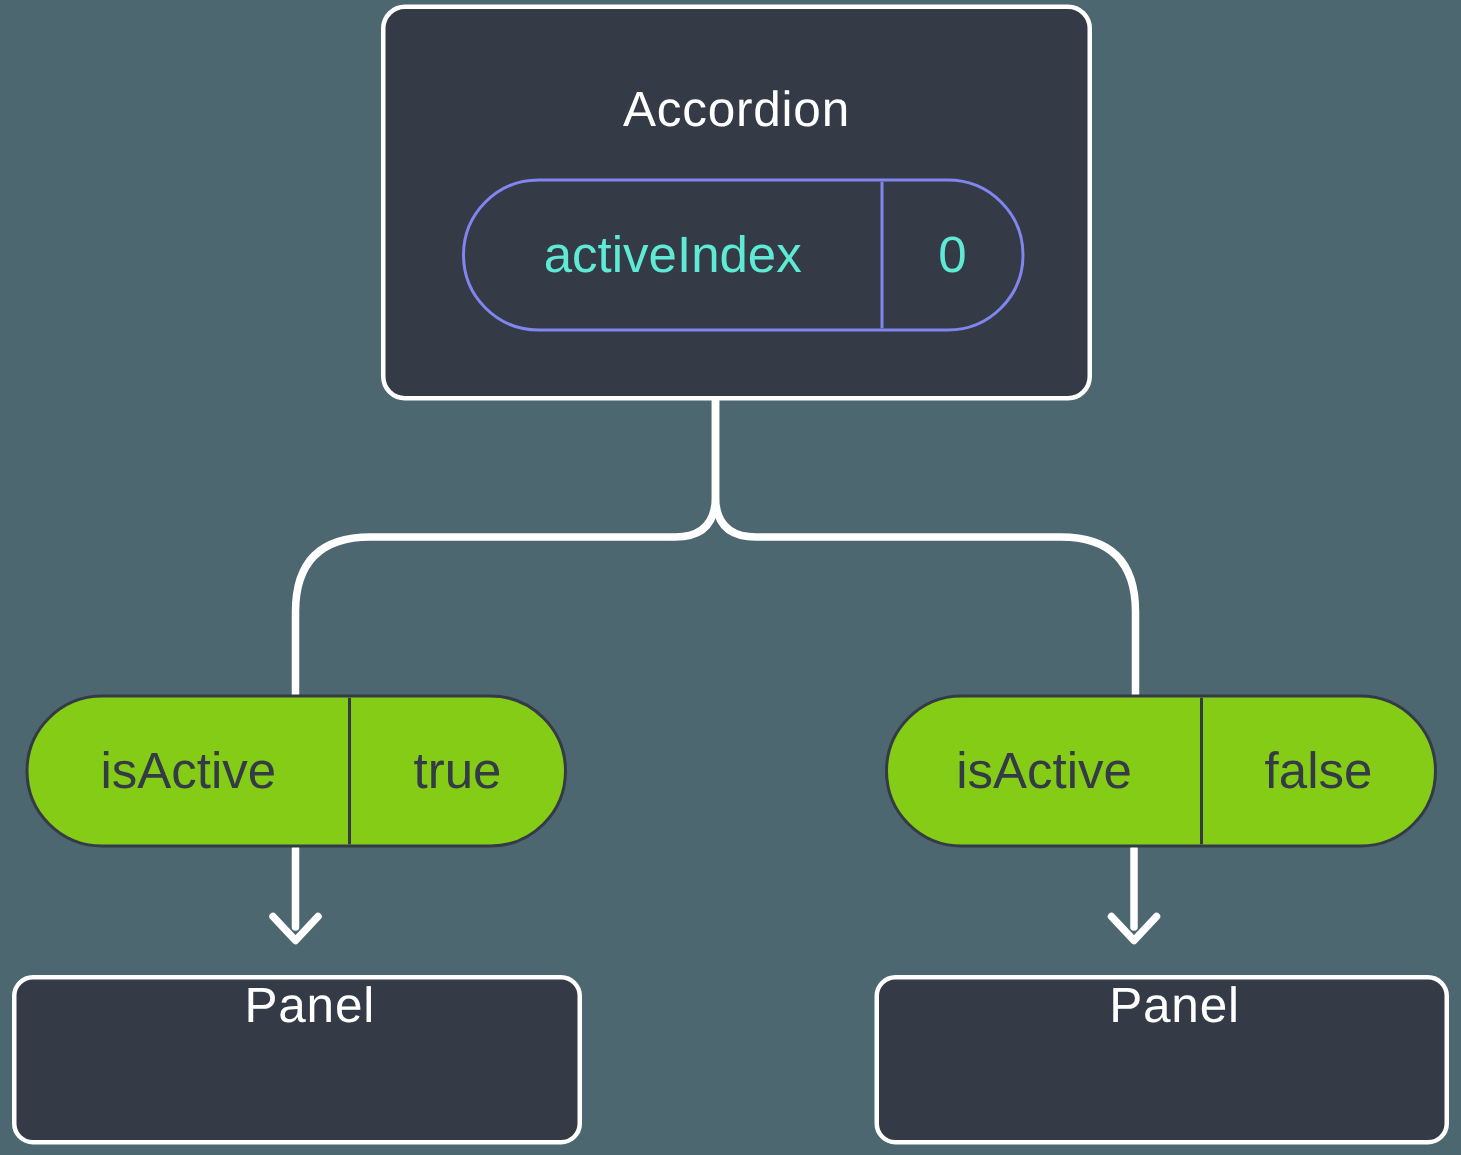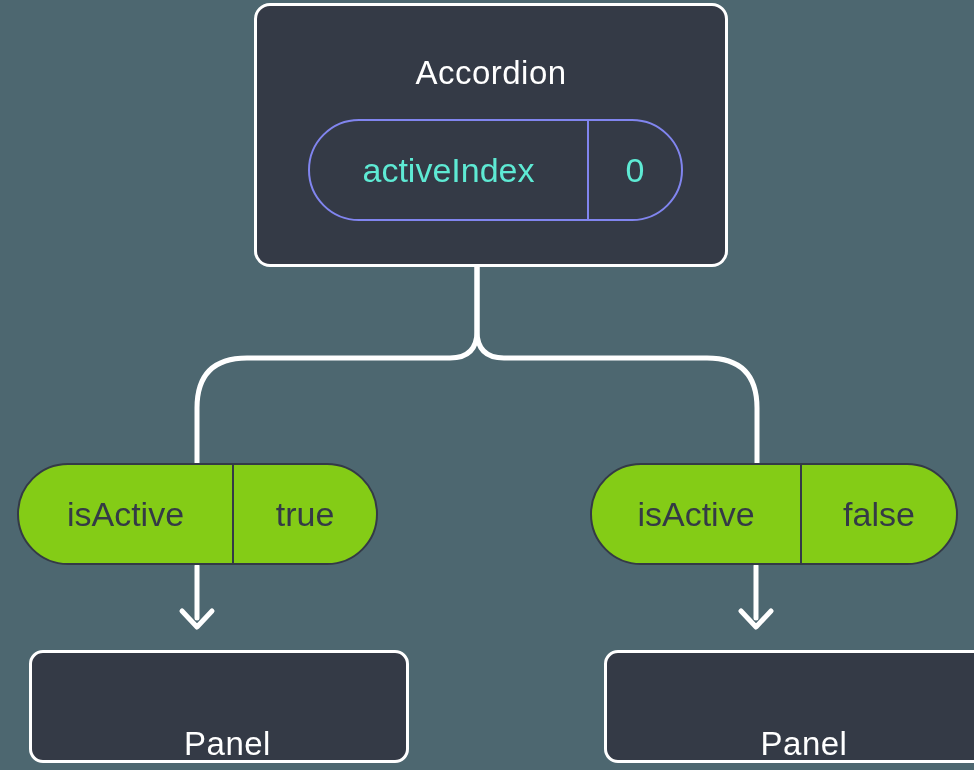--- a/index.html
+++ b/index.html
@@ -81,23 +81,22 @@
   .filled-pill .seg-value { flex: 1; text-align: center; }
   .pill-left { left: 17px; width: 361px; }
   .pill-left .seg-name { width: 213px; }
   .pill-right { left: 590px; width: 368px; }
   .pill-right .seg-name { width: 208px; }
   .panel-node {
     top: 650px;
     height: 113px;
     border-radius: 14px;
     display: flex;
-    align-items: flex-end;
+    align-items: flex-start;
     justify-content: center;
-    margin-left: 21px;
   }
   .panel-left { left: 8px; width: 380px; }
   .panel-right { left: 583px; width: 383px; }
   .panel-title {
     color: #ffffff;
     font-size: 33px;
     line-height: 33px;
     font-weight: 500;
     letter-spacing: 0.5px;
   }

